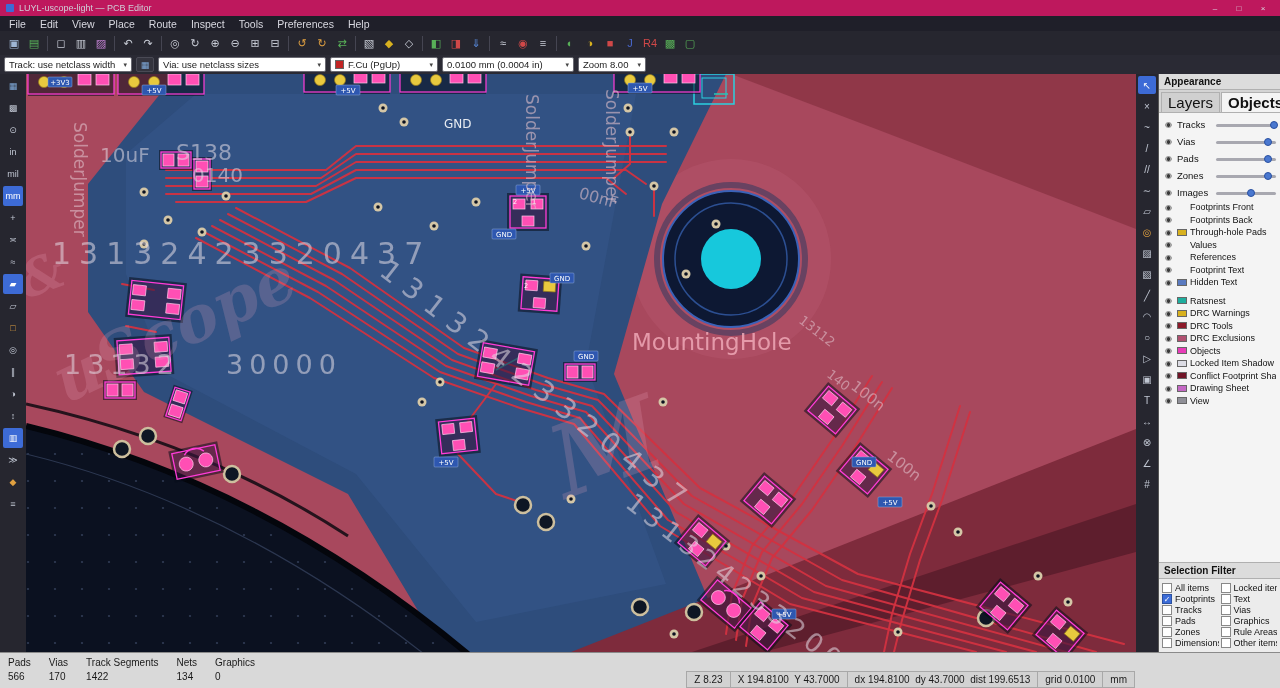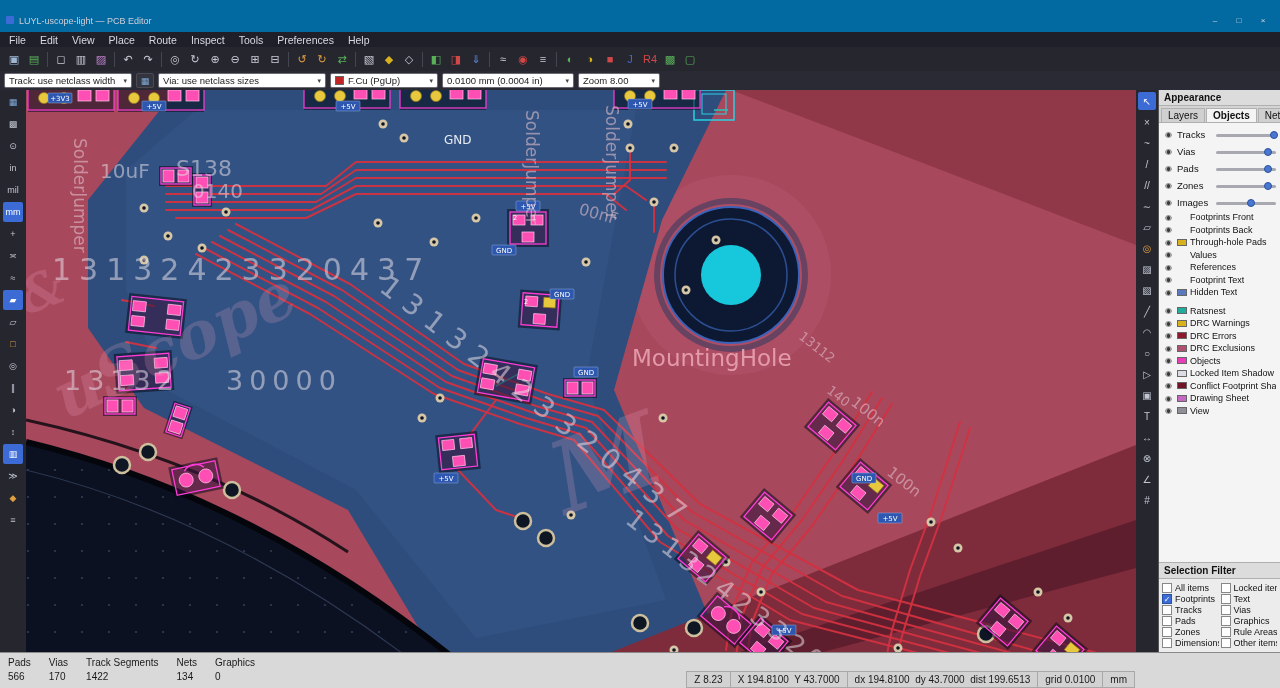--- a/index.html
+++ b/index.html
@@ -1,19 +1,19 @@
 <!DOCTYPE html>
 <html><head>
 <meta charset="utf-8">
 <style>
   *{box-sizing:border-box;margin:0;padding:0}
   html,body{width:1280px;height:688px;overflow:hidden}
   body{font-family:"Liberation Sans","DejaVu Sans",sans-serif;background:#222;font-size:11px;display:flex;flex-direction:column}
   
-  .titlebar{height:14px;background:#0369a1;color:#cfcfd8;display:flex;align-items:flex-start;padding:16px 6px;font-size:9px;flex:0 0 auto}
+  .titlebar{height:14px;background:#be185d;color:#cfcfd8;display:flex;align-items:center;padding:8px 6px;font-size:9px;flex:0 0 auto}
   .app-icon{width:8px;height:8px;background:#3d6bd6;border-radius:1px;margin-right:5px}
   .win-btns{margin-left:auto;display:flex;gap:2px}
   .win-btn{width:22px;text-align:center;font-size:8px;color:#d8d8e0;cursor:default}
   .menubar{height:15px;background:#1f1f29;color:#d8d8e0;display:flex;align-items:center;padding:0 2px;font-size:10.5px;flex:0 0 auto}
   .menu-item{padding:0 7px;height:100%;display:flex;align-items:center}
   .toolbar{height:24px;background:#26262f;display:flex;align-items:center;padding:0 4px;flex:0 0 auto}
   .ticon{width:20px;height:20px;display:flex;align-items:center;justify-content:center;font-size:11px;border-radius:2px;flex:0 0 auto}
   .tsep{width:1px;height:15px;background:#454552;margin:0 3px;flex:0 0 auto}
   .optsbar{height:19px;background:#2a2a34;display:flex;align-items:center;gap:4px;padding:0 4px;flex:0 0 auto}
   .combo{background:#fff;border:1px solid #6a6a72;border-radius:2px;height:15px;display:flex;align-items:center;padding:0 4px;font-size:9.5px;color:#222;gap:4px}
@@ -41,21 +41,21 @@
   .bt{fill:rgba(228,220,230,.55)}
   .btd{fill:rgba(224,192,202,.6)}
   .wm{fill:rgba(242,168,196,.20);font-family:"DejaVu Serif",serif;font-style:italic;font-weight:bold}
   .netlt{fill:#fff;font-size:7px;text-anchor:middle}
   .padnum{fill:#fff;font-size:6.5px}
   .silk{fill:#e8ecf2}
   
   .right-panel{width:122px;background:#ececec;border-left:1px solid #555;display:flex;flex-direction:column;color:#111;flex:0 0 auto;min-height:0}
   .panel-header{background:#dcdcdc;border-bottom:1px solid #b0b0b0;font-weight:bold;padding:2px 5px;font-size:10px;flex:0 0 auto}
   .tabs{display:flex;background:#d4d4d4;border-bottom:1px solid #b0b0b0;padding-top:2px;padding-left:2px;flex:0 0 auto}
-  .tab{padding:1px 6px;border:1px solid #b0b0b0;border-bottom:none;background:#d0d0d0;font-size:10px;margin-right:1px}
+  .tab{padding:1px 6px;border:1px solid #b0b0b0;border-bottom:none;background:#d0d0d0;font-size:15px;margin-right:1px}
   .tab.active{background:#f4f4f4;font-weight:bold}
   .objects-list{background:#f4f4f4;flex:1 1 auto;padding:3px 2px;overflow:hidden;display:flex;flex-direction:column}
   .slider-row{display:flex;align-items:center;height:17px;gap:3px;padding:0 2px}
   .slider-row .obj-label{font-size:9.5px;width:36px;flex:0 0 auto;overflow:hidden;white-space:nowrap}
   .eye{font-size:8px;color:#3a3a3a;width:11px;flex:0 0 auto;text-align:center}
   .slider{position:relative;flex:1;height:10px}
   .slider::before{content:"";position:absolute;left:0;right:0;top:4px;height:3px;background:#a8a8b0;border-radius:2px}
   .knob{position:absolute;top:1px;width:8px;height:8px;border-radius:50%;background:#4a78d0;border:1px solid #2a50a0}
   .toggle-row{display:flex;align-items:center;height:12.5px;gap:3px;padding:0 2px;overflow:hidden}
   .toggle-row.gap{margin-top:6px}
@@ -206,21 +206,21 @@
   </div>
   <div class="combo" style="width:108px">
     <span class="swatch-red"></span>
     <span>F.Cu (PgUp)</span>
     <span class="combo-arrow">▾</span>
   </div>
   <div class="combo" style="width:132px">
     <span>0.0100 mm (0.0004 in)</span>
     <span class="combo-arrow">▾</span>
   </div>
-  <div class="combo" style="width:82px">
+  <div class="combo" style="width:68px">
     <span>Zoom 8.00</span>
     <span class="combo-arrow">▾</span>
   </div>
 </div>
 
 <div class="main">
 
   <div class="left-toolbar">
 
       <span class="lticon" style="color: rgb(126, 168, 216);">▦</span>
@@ -685,21 +685,21 @@
 
           <div class="toggle-row">
             <span class="eye">◉</span>
             <span class="sw" style="background: rgb(216, 177, 31);"></span>
             <span class="obj-label">DRC Warnings</span>
           </div>
 
           <div class="toggle-row">
             <span class="eye">◉</span>
             <span class="sw" style="background: rgb(140, 26, 42);"></span>
-            <span class="obj-label">DRC Errors</span>
+            <span class="obj-label">DRC Tools</span>
           </div>
 
           <div class="toggle-row">
             <span class="eye">◉</span>
             <span class="sw" style="background: rgb(176, 80, 112);"></span>
             <span class="obj-label">DRC Exclusions</span>
           </div>
 
           <div class="toggle-row">
             <span class="eye">◉</span>

